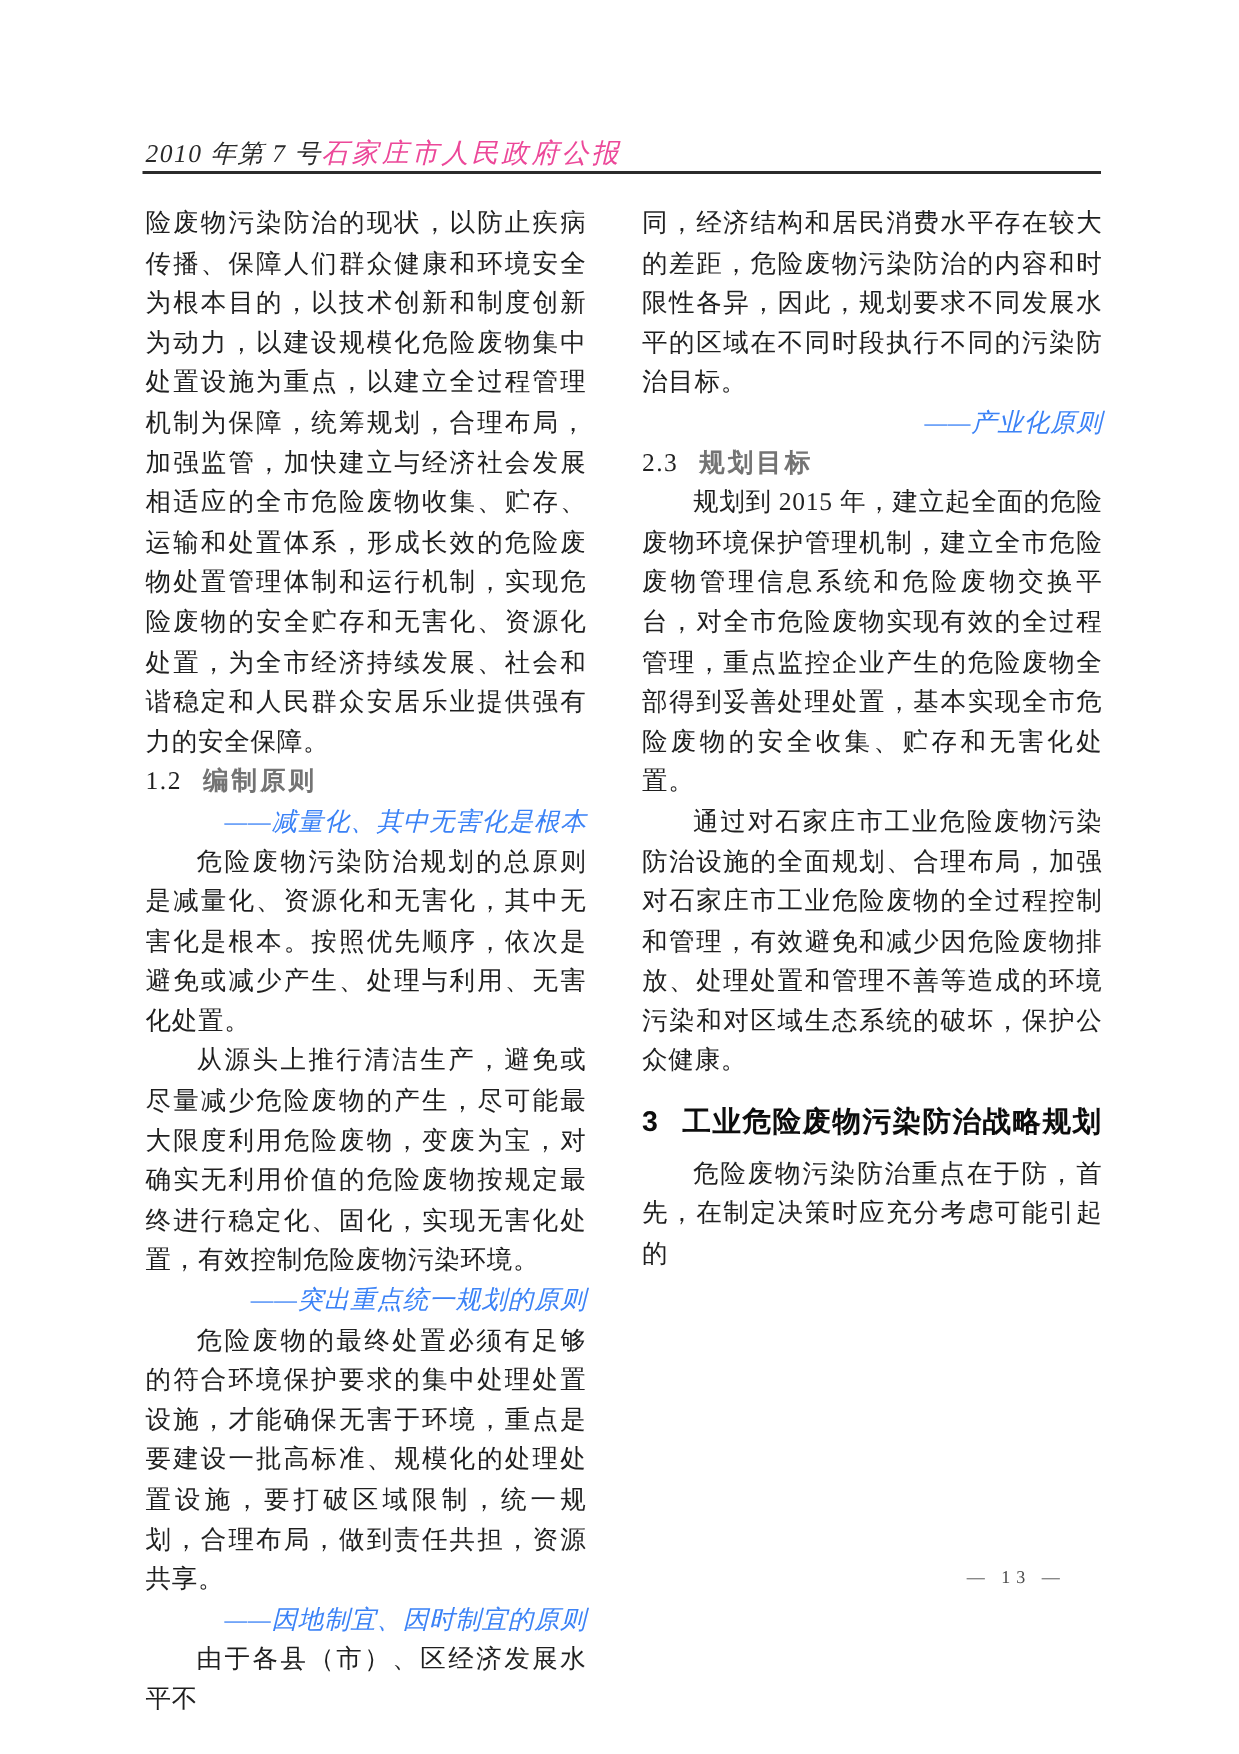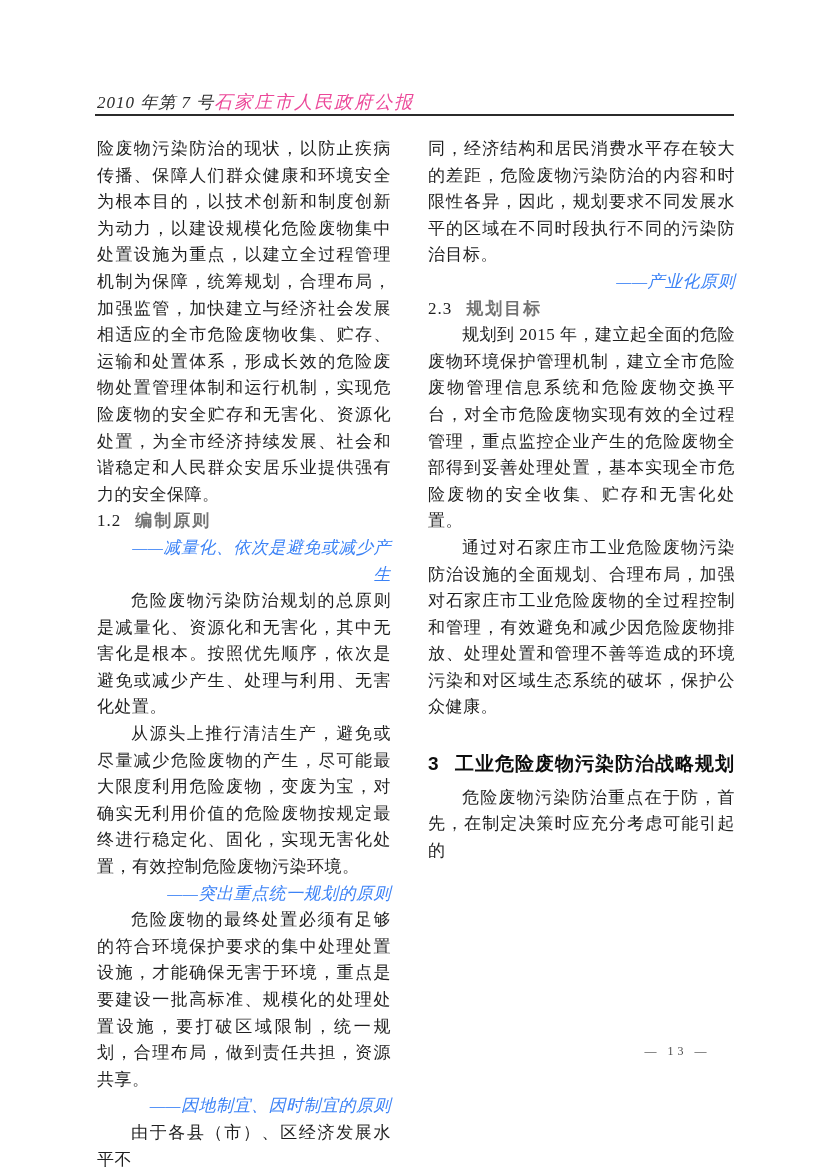--- a/index.html
+++ b/index.html
@@ -90,21 +90,21 @@
     margin-right: 14px;
   }
   .h2 .h-title {
     font-family: Liberation Sans, sans-serif;
     font-weight: 700;
     letter-spacing: 2px;
     color: #737373;
   }
   
   .h1 {
-    margin: 30px 0 7px 0;
+    margin: 15px 0 7px 0;
     text-align: left;
     font-family: "Liberation Sans", "DejaVu Sans", sans-serif;
     font-weight: 700;
     font-size: 19px;
     color: #0d0d0d;
     white-space: nowrap;
   }
   .h1 .h-num { margin-right: 16px; }
   .h1 .h-title { letter-spacing: 1px; }
   
@@ -128,21 +128,21 @@
     <span class="header-issue">2010 年第 7 号</span>
     <span class="header-pub">石家庄市人民政府公报</span>
   </div>
   <div class="header-rule"></div>
 
   <div class="columns">
 
     <div class="col col-left">
       <p class="para-cont">险废物污染防治的现状，以防止疾病传播、保障人们群众健康和环境安全为根本目的，以技术创新和制度创新为动力，以建设规模化危险废物集中处置设施为重点，以建立全过程管理机制为保障，统筹规划，合理布局，加强监管，加快建立与经济社会发展相适应的全市危险废物收集、贮存、运输和处置体系，形成长效的危险废物处置管理体制和运行机制，实现危险废物的安全贮存和无害化、资源化处置，为全市经济持续发展、社会和谐稳定和人民群众安居乐业提供强有力的安全保障。</p>
       <p class="h2"><span class="h-num">1.2</span><span class="h-title">编制原则</span></p>
-      <p class="dash-line">——减量化、依次是避免或减少产生</p>
+      <p class="dash-line">——减量化、其中无害化是根本</p>
       <p class="para">危险废物污染防治规划的总原则是减量化、资源化和无害化，其中无害化是根本。按照优先顺序，依次是避免或减少产生、处理与利用、无害化处置。</p>
       <p class="para">从源头上推行清洁生产，避免或尽量减少危险废物的产生，尽可能最大限度利用危险废物，变废为宝，对确实无利用价值的危险废物按规定最终进行稳定化、固化，实现无害化处置，有效控制危险废物污染环境。</p>
       <p class="dash-line">——突出重点统一规划的原则</p>
       <p class="para">危险废物的最终处置必须有足够的符合环境保护要求的集中处理处置设施，才能确保无害于环境，重点是要建设一批高标准、规模化的处理处置设施，要打破区域限制，统一规划，合理布局，做到责任共担，资源共享。</p>
       <p class="dash-line">——因地制宜、因时制宜的原则</p>
       <p class="para">由于各县（市）、区经济发展水平不</p>
     </div>
 
     <div class="col col-right">
       <p class="para-cont">同，经济结构和居民消费水平存在较大的差距，危险废物污染防治的内容和时限性各异，因此，规划要求不同发展水平的区域在不同时段执行不同的污染防治目标。</p>

